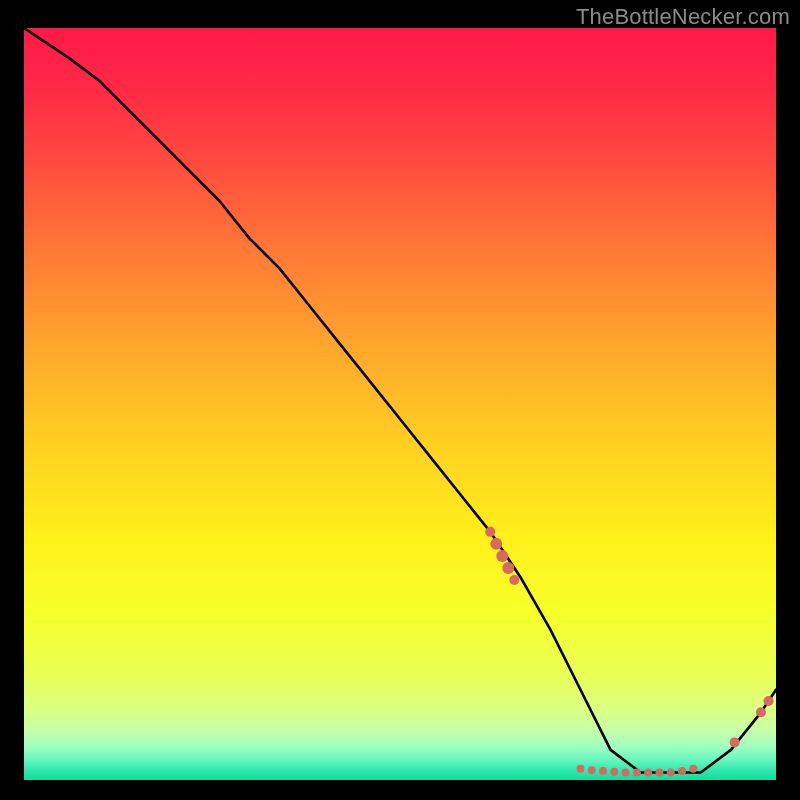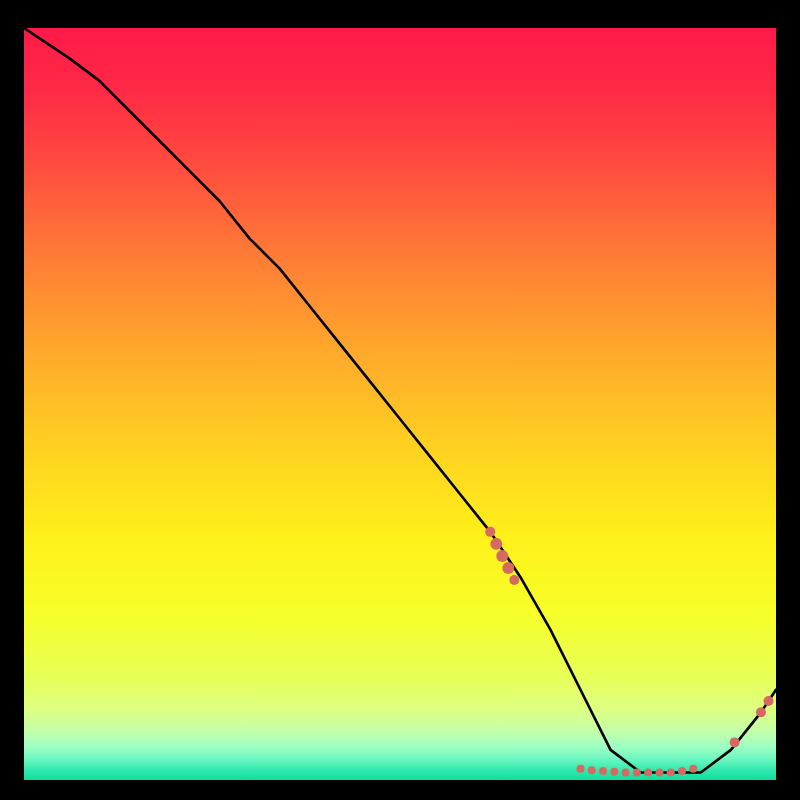--- a/index.html
+++ b/index.html
@@ -45,20 +45,21 @@
     position: absolute;
     left: 0; top: 0;
     width: 100%;
     height: 100%;
   }
 </style>
 </head>
 <body>
 
 <div class="outer">
+  <div class="watermark">TheBottleNecker.com</div>
 
   <div class="plot-frame">
     <svg class="gradient" viewBox="0 0 100 100" preserveAspectRatio="none">
       <defs>
         <linearGradient id="bg-grad" x1="0" y1="0" x2="0" y2="1">
             <stop offset="0%" stop-color="#ff1a48"></stop>
             <stop offset="8%" stop-color="#ff2946"></stop>
             <stop offset="18%" stop-color="#ff4b3f"></stop>
             <stop offset="30%" stop-color="#ff7a36"></stop>
             <stop offset="42%" stop-color="#ffa52c"></stop>

